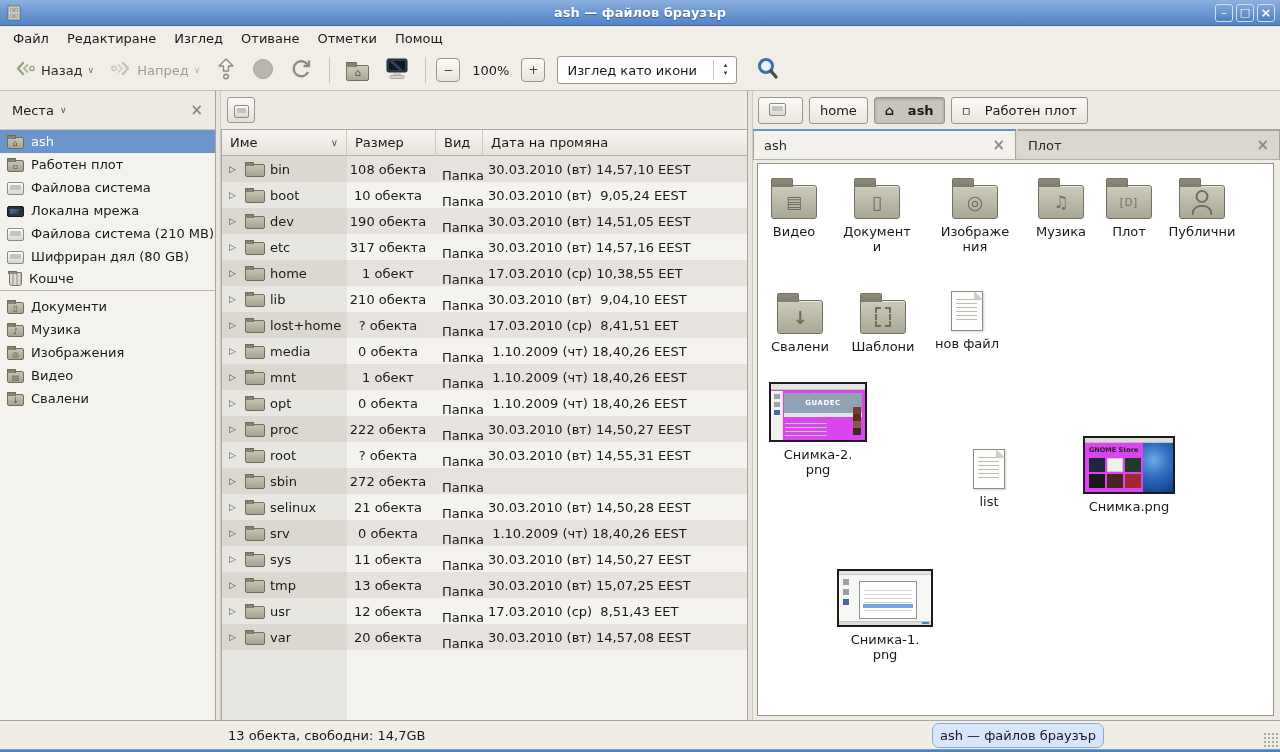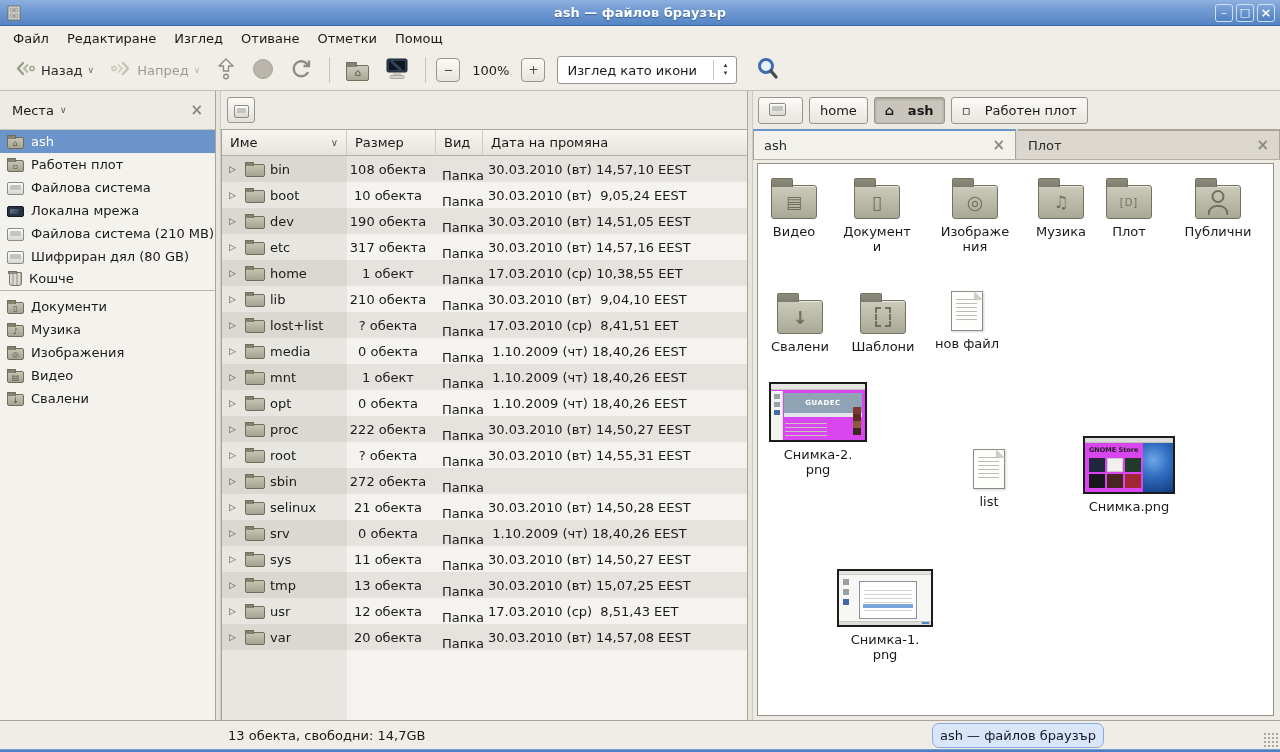--- a/index.html
+++ b/index.html
@@ -132,21 +132,21 @@
   .files-canvas { position:absolute; left:4px; right:6px; top:72px; height:553px; background:#fff;
     border:1px solid #969186; }
   .icon-item { position:absolute; display:flex; flex-direction:column; align-items:center; gap:5px; width:72px; }
   .icon-label { font-size:13px; text-align:center; word-break:break-all; line-height:1.18; max-width:76px; }
 
   .icon-item:nth-child(1){ left:0; top:12px; }
   .icon-item:nth-child(2){ left:83px; top:12px; }
   .icon-item:nth-child(3){ left:177px; top:12px; width:80px; }
   .icon-item:nth-child(4){ left:267px; top:12px; }
   .icon-item:nth-child(5){ left:335px; top:12px; }
-  .icon-item:nth-child(6){ left:408px; top:12px;margin-left:16px; }
+  .icon-item:nth-child(6){ left:408px; top:12px; }
   .icon-item:nth-child(7){ left:6px;  top:127px; }
   .icon-item:nth-child(8){ left:89px; top:127px; }
   .icon-item:nth-child(9){ left:173px; top:127px; }
   .icon-item:nth-child(10){ left:10px; top:218px; width:100px; }
   .icon-item:nth-child(10) .icon-label, .icon-item:nth-child(13) .icon-label { max-width:72px; }
   .icon-item:nth-child(11){ left:195px; top:285px; }
   .icon-item:nth-child(12){ left:321px; top:272px; width:100px; }
   .icon-item:nth-child(12) .icon-label { max-width:86px; }
   .icon-item:nth-child(13){ left:77px; top:405px; width:100px; }
 
@@ -509,21 +509,21 @@
     </span>
     <span class="tr-size">210 обекта</span>
     <span class="tr-type">Папка</span>
     <span class="tr-date">30.03.2010 (вт)  9,04,10 EEST</span>
   </div>
 
   <div class="tree-row">
     <span class="tr-name">
       <span class="expander">▷</span>
       <span class="mini-ic fold-b row-folder"></span>
-      <span>lost+list</span>
+      <span>lost+home</span>
     </span>
     <span class="tr-size">? обекта</span>
     <span class="tr-type">Папка</span>
     <span class="tr-date">17.03.2010 (ср)  8,41,51 EET</span>
   </div>
 
   <div class="tree-row">
     <span class="tr-name">
       <span class="expander">▷</span>
       <span class="mini-ic fold-b row-folder"></span>

